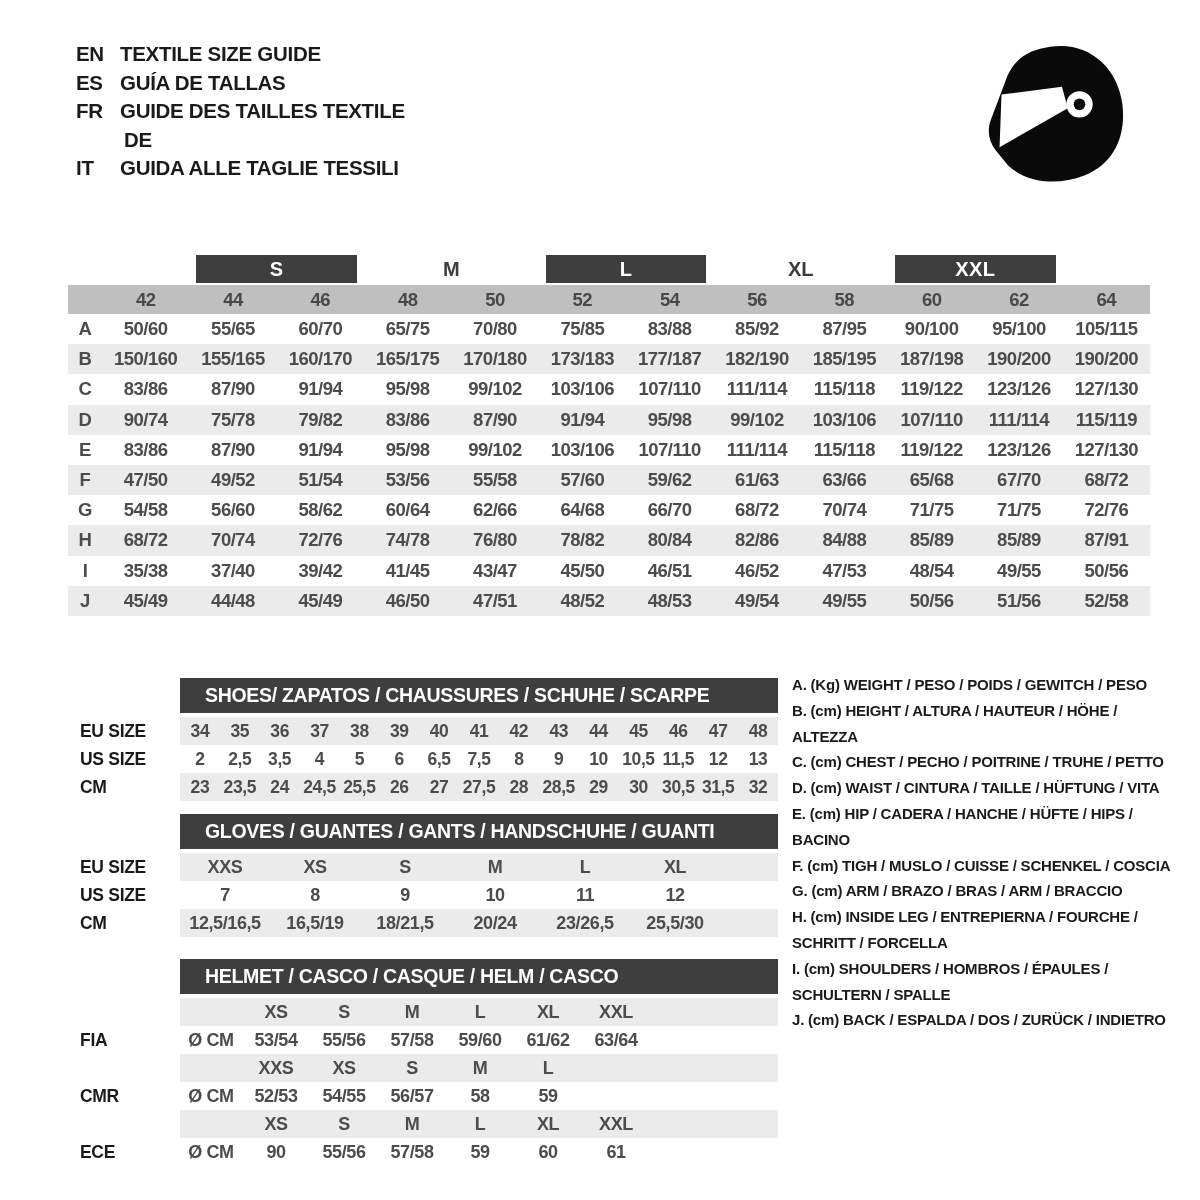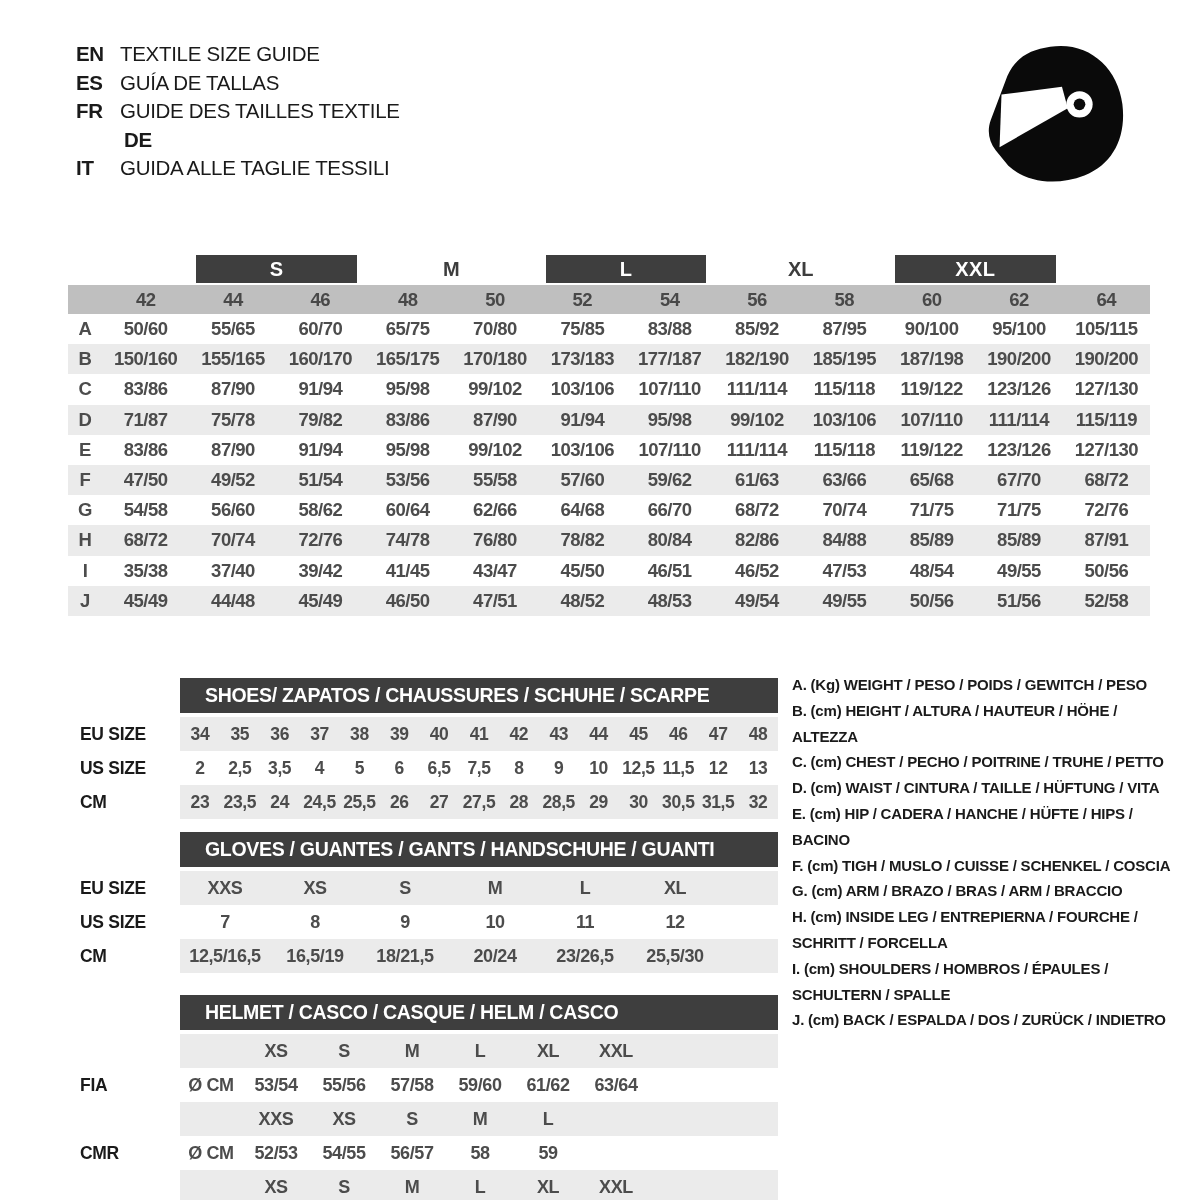--- a/index.html
+++ b/index.html
@@ -3,21 +3,21 @@
 <meta charset="utf-8">
 <style>
   html,body { margin:0; padding:0; background:#fff; }
   .page { position:relative; width:1200px; height:1200px; background:#ffffff; overflow:hidden;
           font-family:"Liberation Sans", sans-serif; }
 
   
   #langs { position:absolute; left:76px; top:40px; }
   .lang-row { display:flex; height:28.5px; align-items:center; }
   .lang-code { width:44px; font-weight:700; font-size:20.5px; color:#1a1a1a; letter-spacing:-0.3px; }
-  .lang-title { font-weight:400; font-size:20.5px; color:#1a1a1a; letter-spacing:-0.3px; white-space:nowrap; }
+  .lang-title { font-weight:700; font-size:20.5px; color:#1a1a1a; letter-spacing:-0.3px; white-space:nowrap; }
 
   
   #helmet-ico { position:absolute; left:980px; top:40px; width:160px; height:156px; }
 
   
   #main-table { position:absolute; left:68px; top:255px; width:1082px; }
   .grow { display:grid; grid-template-columns:34px repeat(12,1fr); height:28px; }
   .gbox { background:#3e3e3e; color:#fff; font-size:20px; font-weight:700;
           display:flex; align-items:center; justify-content:center; margin:0 7px; letter-spacing:0.5px; }
   .gtext { color:#3d3d3d; font-size:20px; font-weight:700; display:flex; align-items:center; justify-content:center; }
@@ -27,21 +27,21 @@
   .mrow { display:grid; grid-template-columns:34px repeat(12,1fr); height:30.2px; align-items:center; }
   #mrows .mrow:nth-child(even) { background:#ebebeb; }
   .mcell, .mlabel { text-align:center; font-size:18.5px; font-weight:700; color:#4c4c4c;
                     letter-spacing:-0.5px; white-space:nowrap; }
 
   
   #bottom-left { position:absolute; left:68px; top:678px; width:710px; }
   .bar { margin-left:112px; height:35px; background:#3e3e3e; color:#fff; display:flex; align-items:center;
          font-size:19.5px; font-weight:700; padding-left:25px; letter-spacing:-0.3px; margin-bottom:4px;
          box-sizing:border-box; white-space:nowrap; }
-  .brow { display:flex; height:34px; }
+  .brow { display:flex; height:28px; }
   .blabel { width:112px; font-size:17.5px; font-weight:700; color:#1a1a1a; display:flex; align-items:center;
             padding-left:12px; box-sizing:border-box; letter-spacing:-0.3px; white-space:nowrap; }
   .bstripe { flex:1; display:grid; align-items:center; }
   .striped { background:#ebebeb; }
   .shoes-grid  { grid-template-columns:repeat(15,1fr); }
   .gloves-grid { grid-template-columns:repeat(6,90px) 1fr; }
   .helmet-grid { grid-template-columns:62px repeat(6,68px) 1fr; }
   .bcell { text-align:center; font-size:18px; font-weight:700; color:#4c4c4c; letter-spacing:-0.4px; white-space:nowrap; }
   .shoes-grid .bcell { font-size:17.5px; }
   #gloves-sec { margin-top:13px; }
@@ -149,21 +149,21 @@
           <div class="mcell">103/106</div>
           <div class="mcell">107/110</div>
           <div class="mcell">111/114</div>
           <div class="mcell">115/118</div>
           <div class="mcell">119/122</div>
           <div class="mcell">123/126</div>
           <div class="mcell">127/130</div>
         </div>
         <div class="mrow">
           <div class="mlabel">D</div>
-          <div class="mcell">71/87</div>
+          <div class="mcell">90/74</div>
           <div class="mcell">75/78</div>
           <div class="mcell">79/82</div>
           <div class="mcell">83/86</div>
           <div class="mcell">87/90</div>
           <div class="mcell">91/94</div>
           <div class="mcell">95/98</div>
           <div class="mcell">99/102</div>
           <div class="mcell">103/106</div>
           <div class="mcell">107/110</div>
           <div class="mcell">111/114</div>
@@ -293,21 +293,21 @@
               <div class="bcell">2,5</div>
               <div class="bcell">3,5</div>
               <div class="bcell">4</div>
               <div class="bcell">5</div>
               <div class="bcell">6</div>
               <div class="bcell">6,5</div>
               <div class="bcell">7,5</div>
               <div class="bcell">8</div>
               <div class="bcell">9</div>
               <div class="bcell">10</div>
-              <div class="bcell">12,5</div>
+              <div class="bcell">10,5</div>
               <div class="bcell">11,5</div>
               <div class="bcell">12</div>
               <div class="bcell">13</div>
             </div>
           </div>
           <div class="brow">
             <div class="blabel">CM</div>
             <div class="bstripe shoes-grid striped">
               <div class="bcell">23</div>
               <div class="bcell">23,5</div>
@@ -426,21 +426,21 @@
               <div class="bcell">M</div>
               <div class="bcell">L</div>
               <div class="bcell">XL</div>
               <div class="bcell">XXL</div>
             </div>
           </div>
           <div class="brow">
             <div class="blabel">ECE</div>
             <div class="bstripe helmet-grid">
               <div class="bcell">Ø CM</div>
-              <div class="bcell">31</div>
+              <div class="bcell">90</div>
               <div class="bcell">55/56</div>
               <div class="bcell">57/58</div>
               <div class="bcell">59</div>
               <div class="bcell">60</div>
               <div class="bcell">61</div>
             </div>
           </div>
         </div>
     </div>
   </div>

